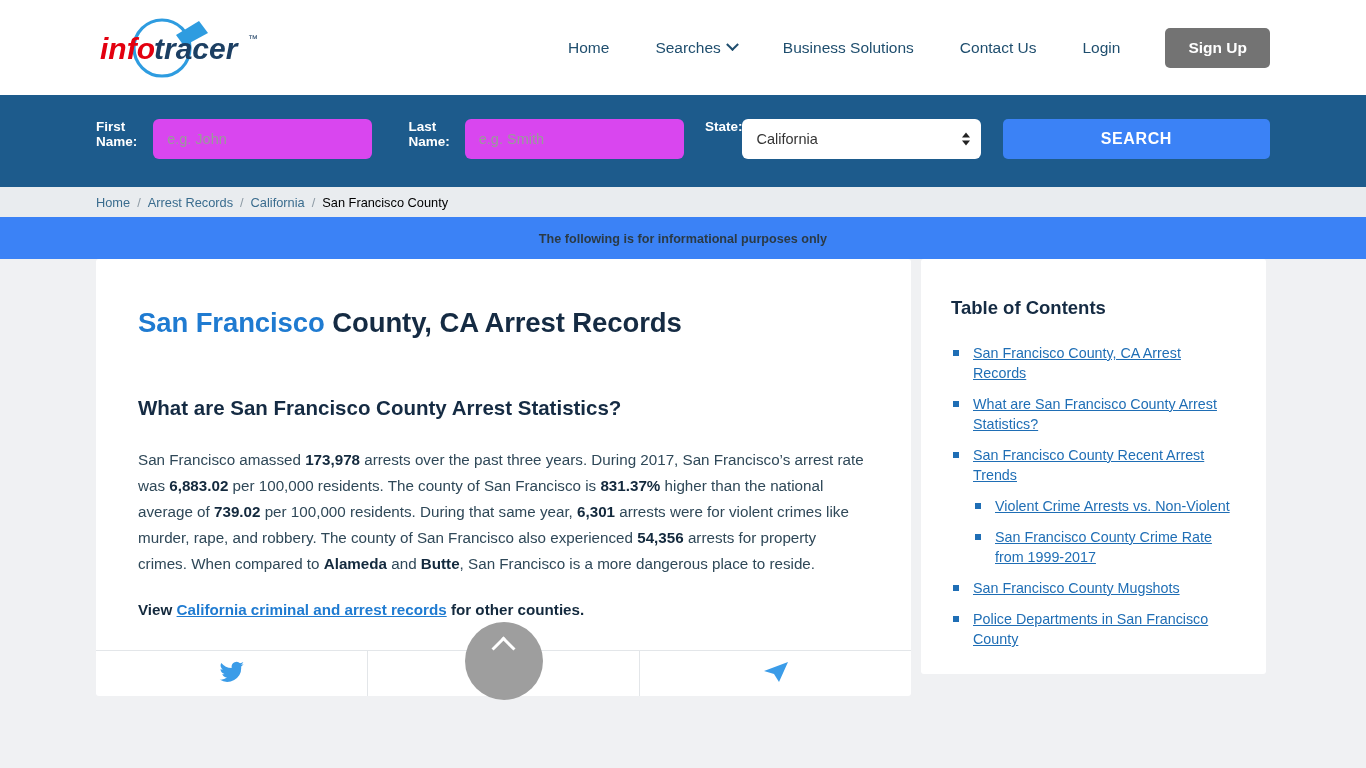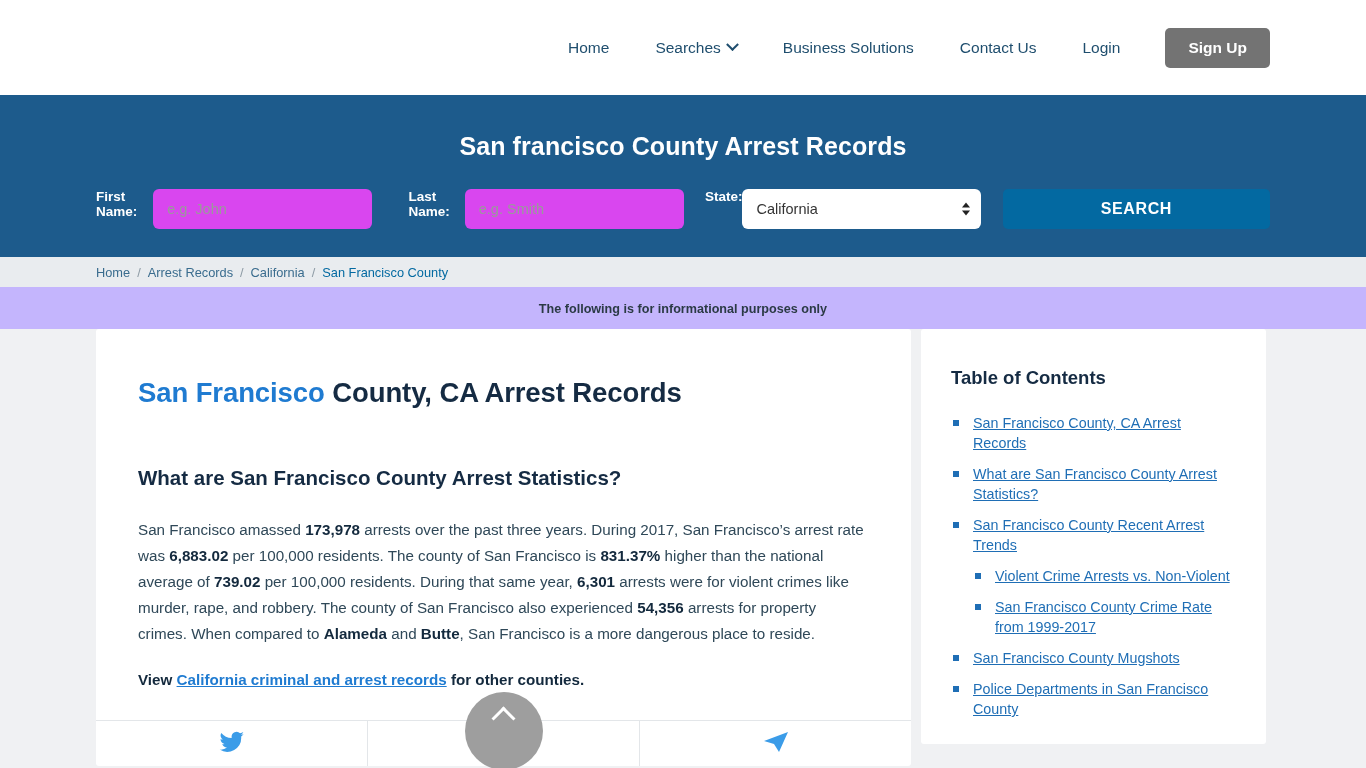--- a/index.html
+++ b/index.html
@@ -132,21 +132,21 @@
     border-left: 4.5px solid transparent;
     border-right: 4.5px solid transparent;
     display: block;
   }
   .spin .up { border-bottom: 5px solid #222; }
   .spin .dn { border-top: 5px solid #222; }
 
   .search-btn {
     width: 284px;
     height: 40px;
-    background: #0369a1;
+    background: #3b82f6;
     color: #fff;
     font-size: 16px;
     font-weight: bold;
     letter-spacing: .6px;
     border: none;
     border-radius: 5px;
     cursor: pointer;
     font-family: "Liberation Sans", sans-serif;
     margin-left: 22px;
   }
@@ -156,30 +156,30 @@
   .crumbbar {
     background: #e9ecef;
     height: 30px;
     display: flex;
     align-items: center;
     padding: 0 96px;
     font-size: 12.8px;
   }
   .crumbbar a { color: #3a6c8e; text-decoration: none; cursor: pointer; }
   .crumbbar .sep { color: #8d9aa4; margin: 0 7px; }
-  .crumbbar .cur { color: #0369a1; }
+  .crumbbar .cur { color: #000000; }
 
   
   .disclaimer {
     text-align: center;
     font-size: 12.6px;
     font-weight: bold;
     color: #2b3a45;
     padding: 15px 0 13px 0;
-    background: #c4b5fd;
+    background: #3b82f6;
   }
 
   
   .main {
     display: flex;
     padding: 0 96px;
     gap: 10px;
     align-items: flex-start;
   }
   .card {
@@ -307,20 +307,33 @@
     transform: rotate(45deg);
     margin-top: 4px;
   }
   .content-wrap { position: relative; }
 </style>
 </head>
 <body>
 
 <div class="topbar">
 
+  <div class="logo">
+    <svg width="170" height="66" viewBox="0 0 170 66">
+
+      <circle cx="64" cy="33" r="28" fill="none" stroke="#2e9ce0" stroke-width="3.2"></circle>
+
+      <path d="M78 20 L101 6 L110 18 L86 31 Z" fill="#2e9ce0"></path>
+
+      <text x="2" y="44" font-family="'Liberation Sans', sans-serif" font-size="30" font-style="italic" font-weight="bold" fill="#e3000f">info</text>
+
+      <text x="56" y="44" font-family="'Liberation Sans', sans-serif" font-size="30" font-style="italic" font-weight="bold" fill="#1c3f63">tracer</text>
+      <text x="150" y="27" font-family="'Liberation Sans', sans-serif" font-size="10" fill="#1c3f63">™</text>
+    </svg>
+  </div>
 
   <nav class="nav">
     <a class="nav-item">
       <span>Home</span>
     </a>
     <a class="nav-item">
       <span>Searches</span>
       <span class="chev"></span>
     </a>
     <a class="nav-item">
@@ -330,21 +343,20 @@
       <span>Contact Us</span>
     </a>
     <a class="nav-item">
       <span>Login</span>
     </a>
     <button class="signup">Sign Up</button>
   </nav>
 </div>
 
 <div class="hero">
-  <div class="hero-title">San francisco County Arrest Records</div>
 
   <div class="form-row">
 
     <div class="field f1">
       <label class="field-label">First Name:</label>
       <input class="input-box" type="text" placeholder="e.g. John" style="">
     </div>
 
     <div class="gap-col"></div>
 

